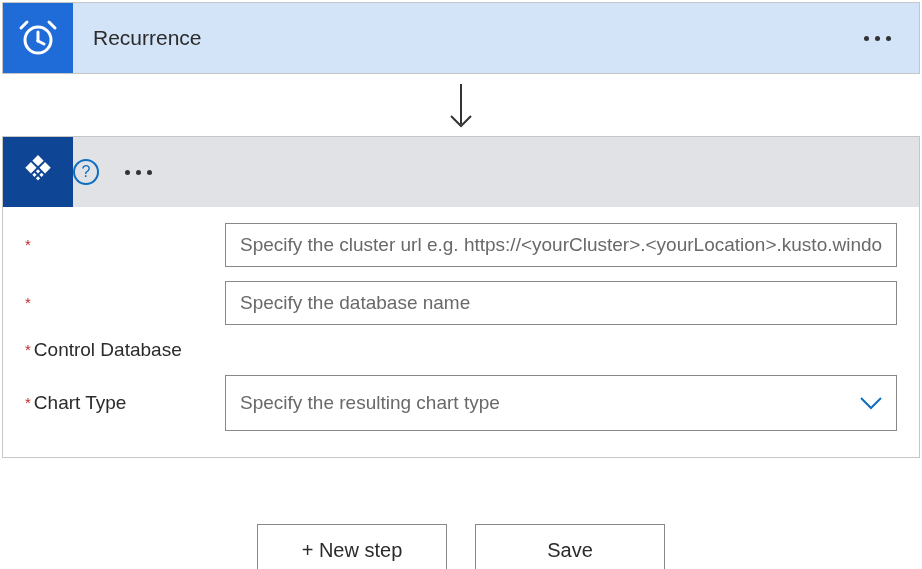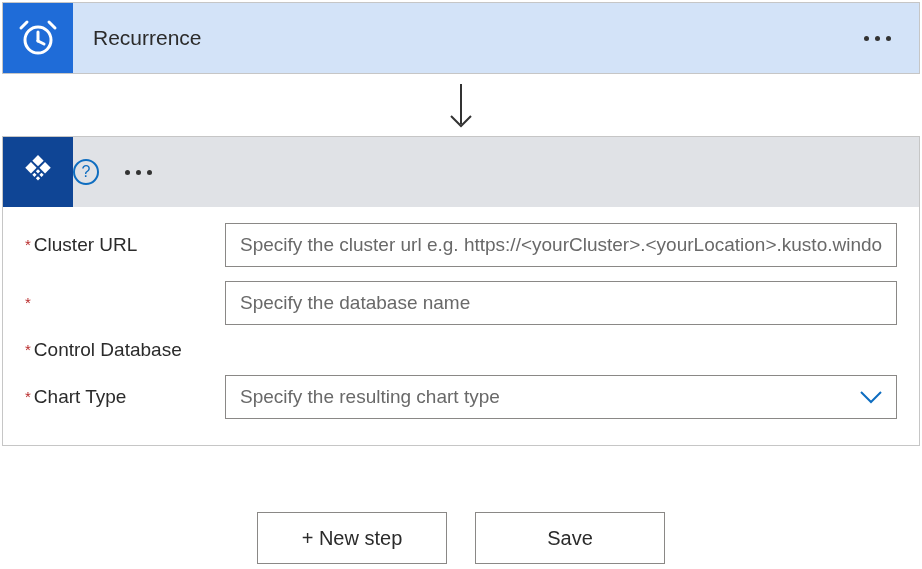--- a/index.html
+++ b/index.html
@@ -117,21 +117,21 @@
     }
     .field-input::placeholder {
       color: #696969;
     }
     .select-wrap {
       flex: 1;
       position: relative;
     }
     .select-input {
       width: 100%;
-      height: 44px;
+      height: 56px;
       border: 1px solid #8a8886;
       padding: 0 14px;
       font-size: 19px;
       color: #696969;
       display: flex;
       align-items: center;
       cursor: pointer;
     }
     .chevron-down {
       position: absolute;
@@ -210,21 +210,20 @@
       <span></span>
         <span></span>
         <span></span>
     </div>
   </div>
   <div class="card-body">
 
     <div class="field-row">
       <div class="field-label-wrap">
         <span class="req-star">*</span>
-        <span>Cluster URL</span>
       </div>
       <input class="field-input" type="text" placeholder="Specify the cluster url e.g. https://&lt;yourCluster&gt;.&lt;yourLocation&gt;.kusto.window" style="">
     </div>
 
     <div class="field-row">
       <div class="field-label-wrap">
         <span class="req-star">*</span>
       </div>
       <input class="field-input" type="text" placeholder="Specify the database name" style="">
     </div>

